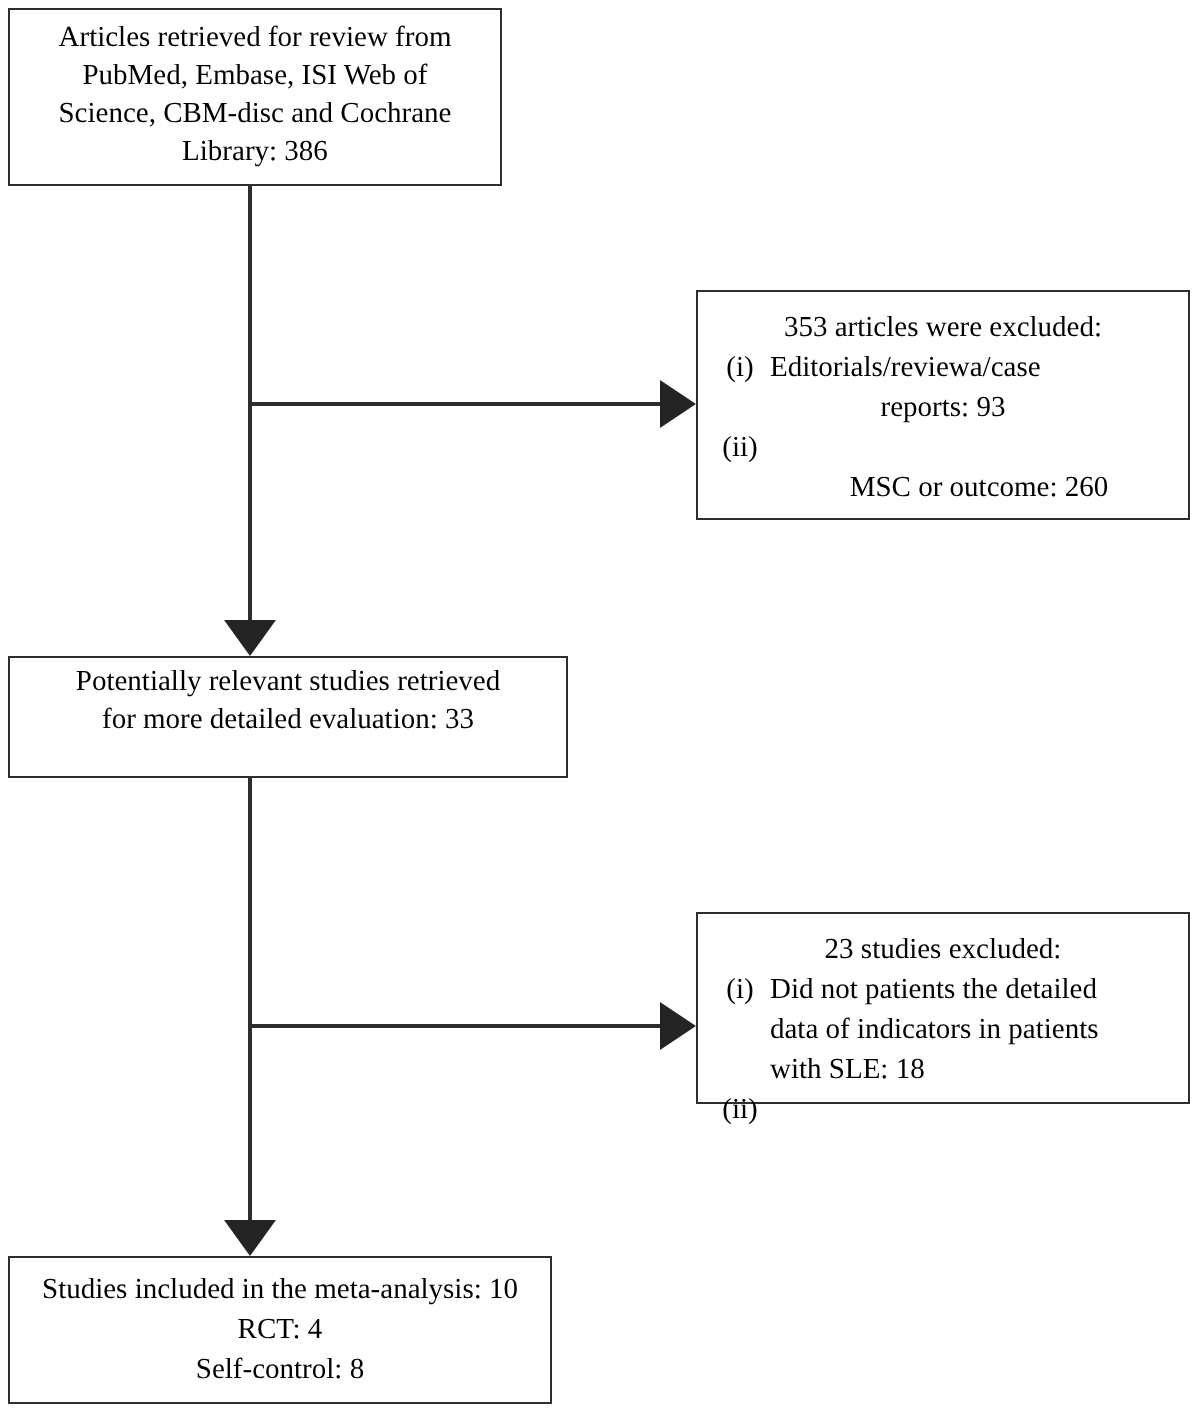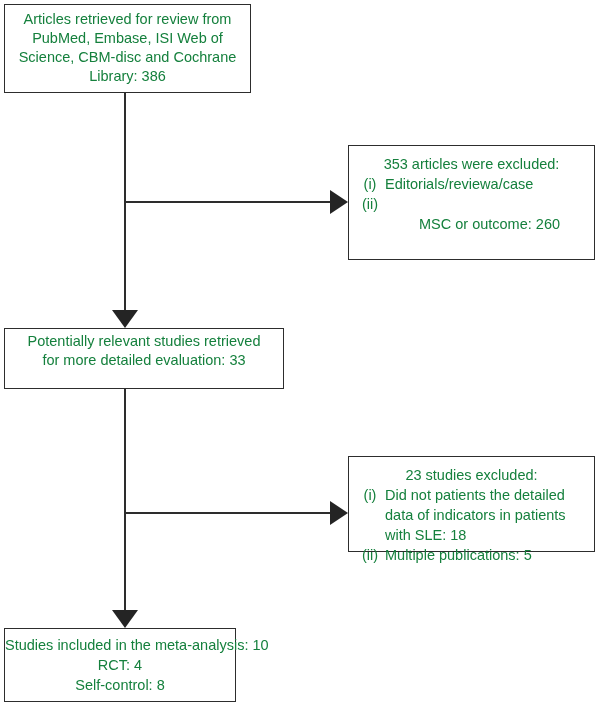--- a/index.html
+++ b/index.html
@@ -1,37 +1,37 @@
 <!DOCTYPE html>
 <html><head>
 <meta charset="utf-8">
 <style>
   html, body { margin: 0; padding: 0; background: #ffffff; }
   .canvas {
     position: relative;
     width: 600px;
     height: 710px;
     background: #ffffff;
-    font-family: Liberation Sans, sans-serif;
-    color: #15803d;
+    font-family: Liberation Serif, serif;
+    color: #000000;
     font-size: 14.5px;
     line-height: 19px;
     overflow: hidden;
   }
   .box {
     position: absolute;
     box-sizing: border-box;
     border: 1.6px solid #2d2d2d;
     background: #ffffff;
   }
   .box-top   { left: 4px;   top: 4px;   width: 247px; height: 89px;  padding-top: 5px; }
   .box-excl1 { left: 348px; top: 145px; width: 247px; height: 115px; padding-top: 8px; line-height: 20px; }
   .box-mid   { left: 4px;   top: 328px; width: 280px; height: 61px;  padding-top: 3px; }
   .box-excl2 { left: 348px; top: 456px; width: 247px; height: 96px; padding-top: 8px; line-height: 20px; }
-  .box-bot   { left: 4px;   top: 628px; width: 232px; height: 74px;  padding-top: 6px; line-height: 20px; }
+  .box-bot   { left: 4px;   top: 628px; width: 272px; height: 74px;  padding-top: 6px; line-height: 20px; }
   .center { text-align: center; }
   .nowrap { white-space: nowrap; }
   .li { display: flex; padding-left: 6px; }
   .marker { width: 30px; flex-shrink: 0; text-align: center; }
   .txt { flex: 1; }
   .shift { padding-left: 36px; }
   .vline { position: absolute; width: 2px; background: #2d2d2d; }
   .hline { position: absolute; height: 2px; background: #2d2d2d; }
   .v1 { left: 124px; top: 92px;  height: 219px; }
   .h1 { left: 125px; top: 201px; width: 206px; }
@@ -71,20 +71,21 @@
 
   <div class="hline h1"></div>
   <div class="arr-right ar1"></div>
 
   <div class="box box-excl1">
     <div class="center nowrap">353 articles were excluded:</div>
     <div class="li">
       <span class="marker">(i)</span>
       <span class="txt nowrap">Editorials/reviewa/case</span>
     </div>
+    <div class="center nowrap">reports: 93</div>
     <div class="li">
       <span class="marker">(ii)</span>
     </div>
     <div class="center nowrap shift">MSC or outcome: 260</div>
   </div>
 
   <div class="box box-mid">
     <div class="center nowrap">Potentially relevant studies retrieved</div>
     <div class="center nowrap">for more detailed evaluation: 33</div>
   </div>
@@ -100,21 +101,20 @@
     <div class="li">
       <span class="marker">(i)</span>
       <span class="txt">
         <div class="nowrap">Did not patients the detailed</div>
         <div class="nowrap">data of indicators in patients</div>
         <div class="nowrap">with SLE: 18</div>
       </span>
     </div>
     <div class="li">
       <span class="marker">(ii)</span>
-      <span class="txt nowrap">Multiple publications: 5</span>
     </div>
   </div>
 
   <div class="box box-bot">
     <div class="center nowrap">Studies included in the meta-analysis: 10</div>
     <div class="center nowrap">RCT: 4</div>
     <div class="center nowrap">Self-control: 8</div>
   </div>
 
 </div>

